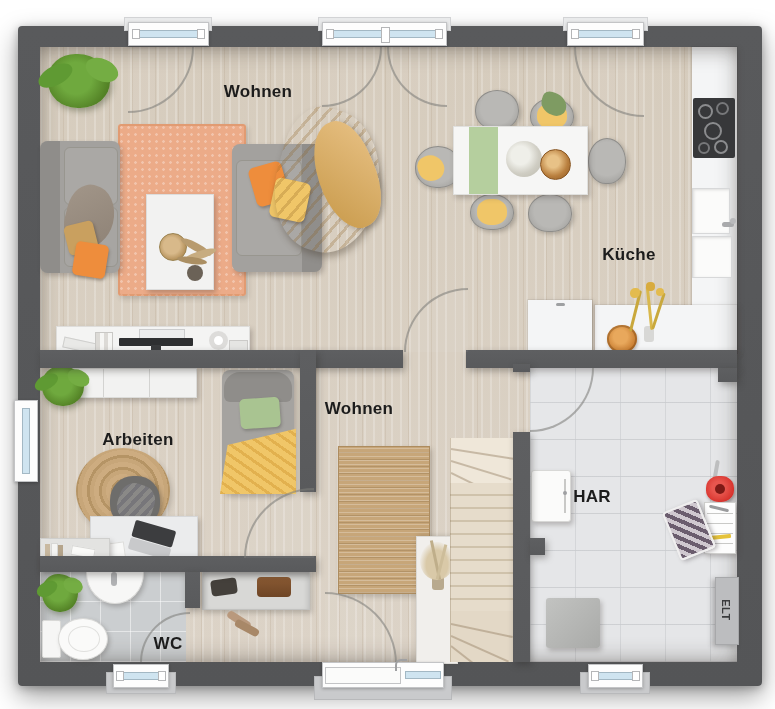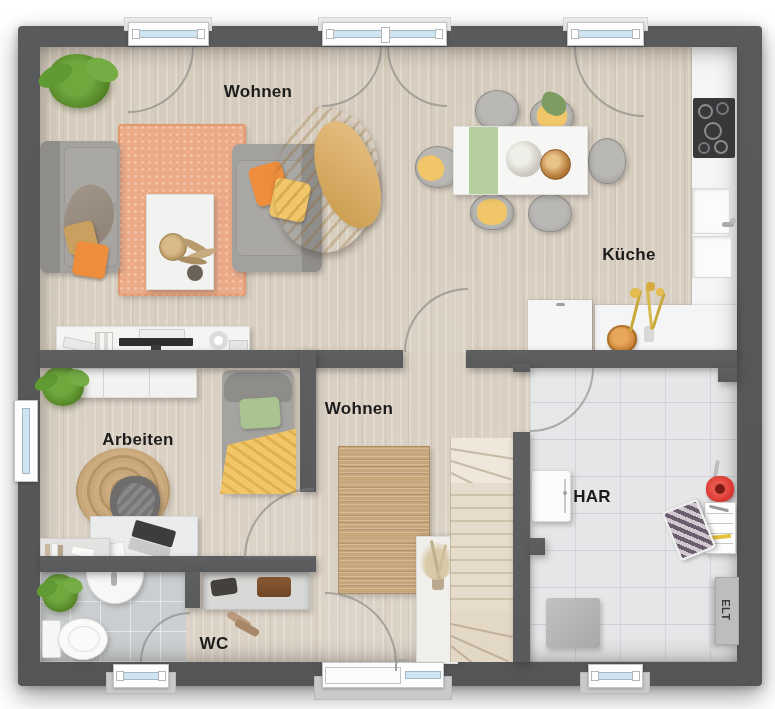--- a/index.html
+++ b/index.html
@@ -352,18 +352,18 @@
     <div class="abs win" style="left:304px;top:636px;width:120px;height:24px;">
       <div class="abs" style="left:2px;top:4px;width:74px;height:15px;background:#fbfbfa;border:1px solid #c3c4c6;"></div>
       <div class="abs" style="left:72px;top:-4px;width:10px;height:10px;border:2px solid #9fa0a2;border-right:none;border-bottom:none;border-radius:6px 0 0 0;"></div>
       <div class="abs" style="left:82px;top:8px;width:34px;height:6px;background:var(--window-glass,#cfe4f0);border:1px solid #a3b8c4;"></div>
     </div>
 
     <div class="abs room-label" style="left:240px;top:65px;">Wohnen</div>
     <div class="abs room-label" style="left:611px;top:228px;">Küche</div>
     <div class="abs room-label" style="left:120px;top:413px;">Arbeiten</div>
     <div class="abs room-label" style="left:341px;top:382px;">Wohnen</div>
-    <div class="abs room-label" style="left:150px;top:617px;margin-left:46px;">WC</div>
+    <div class="abs room-label" style="left:150px;top:617px;">WC</div>
     <div class="abs room-label" style="left:574px;top:470px;">HAR</div>
     <div class="abs elt-label" style="left:708px;top:584px;">ELT</div>
 
   </div>
 </div>
 
 </body></html>

